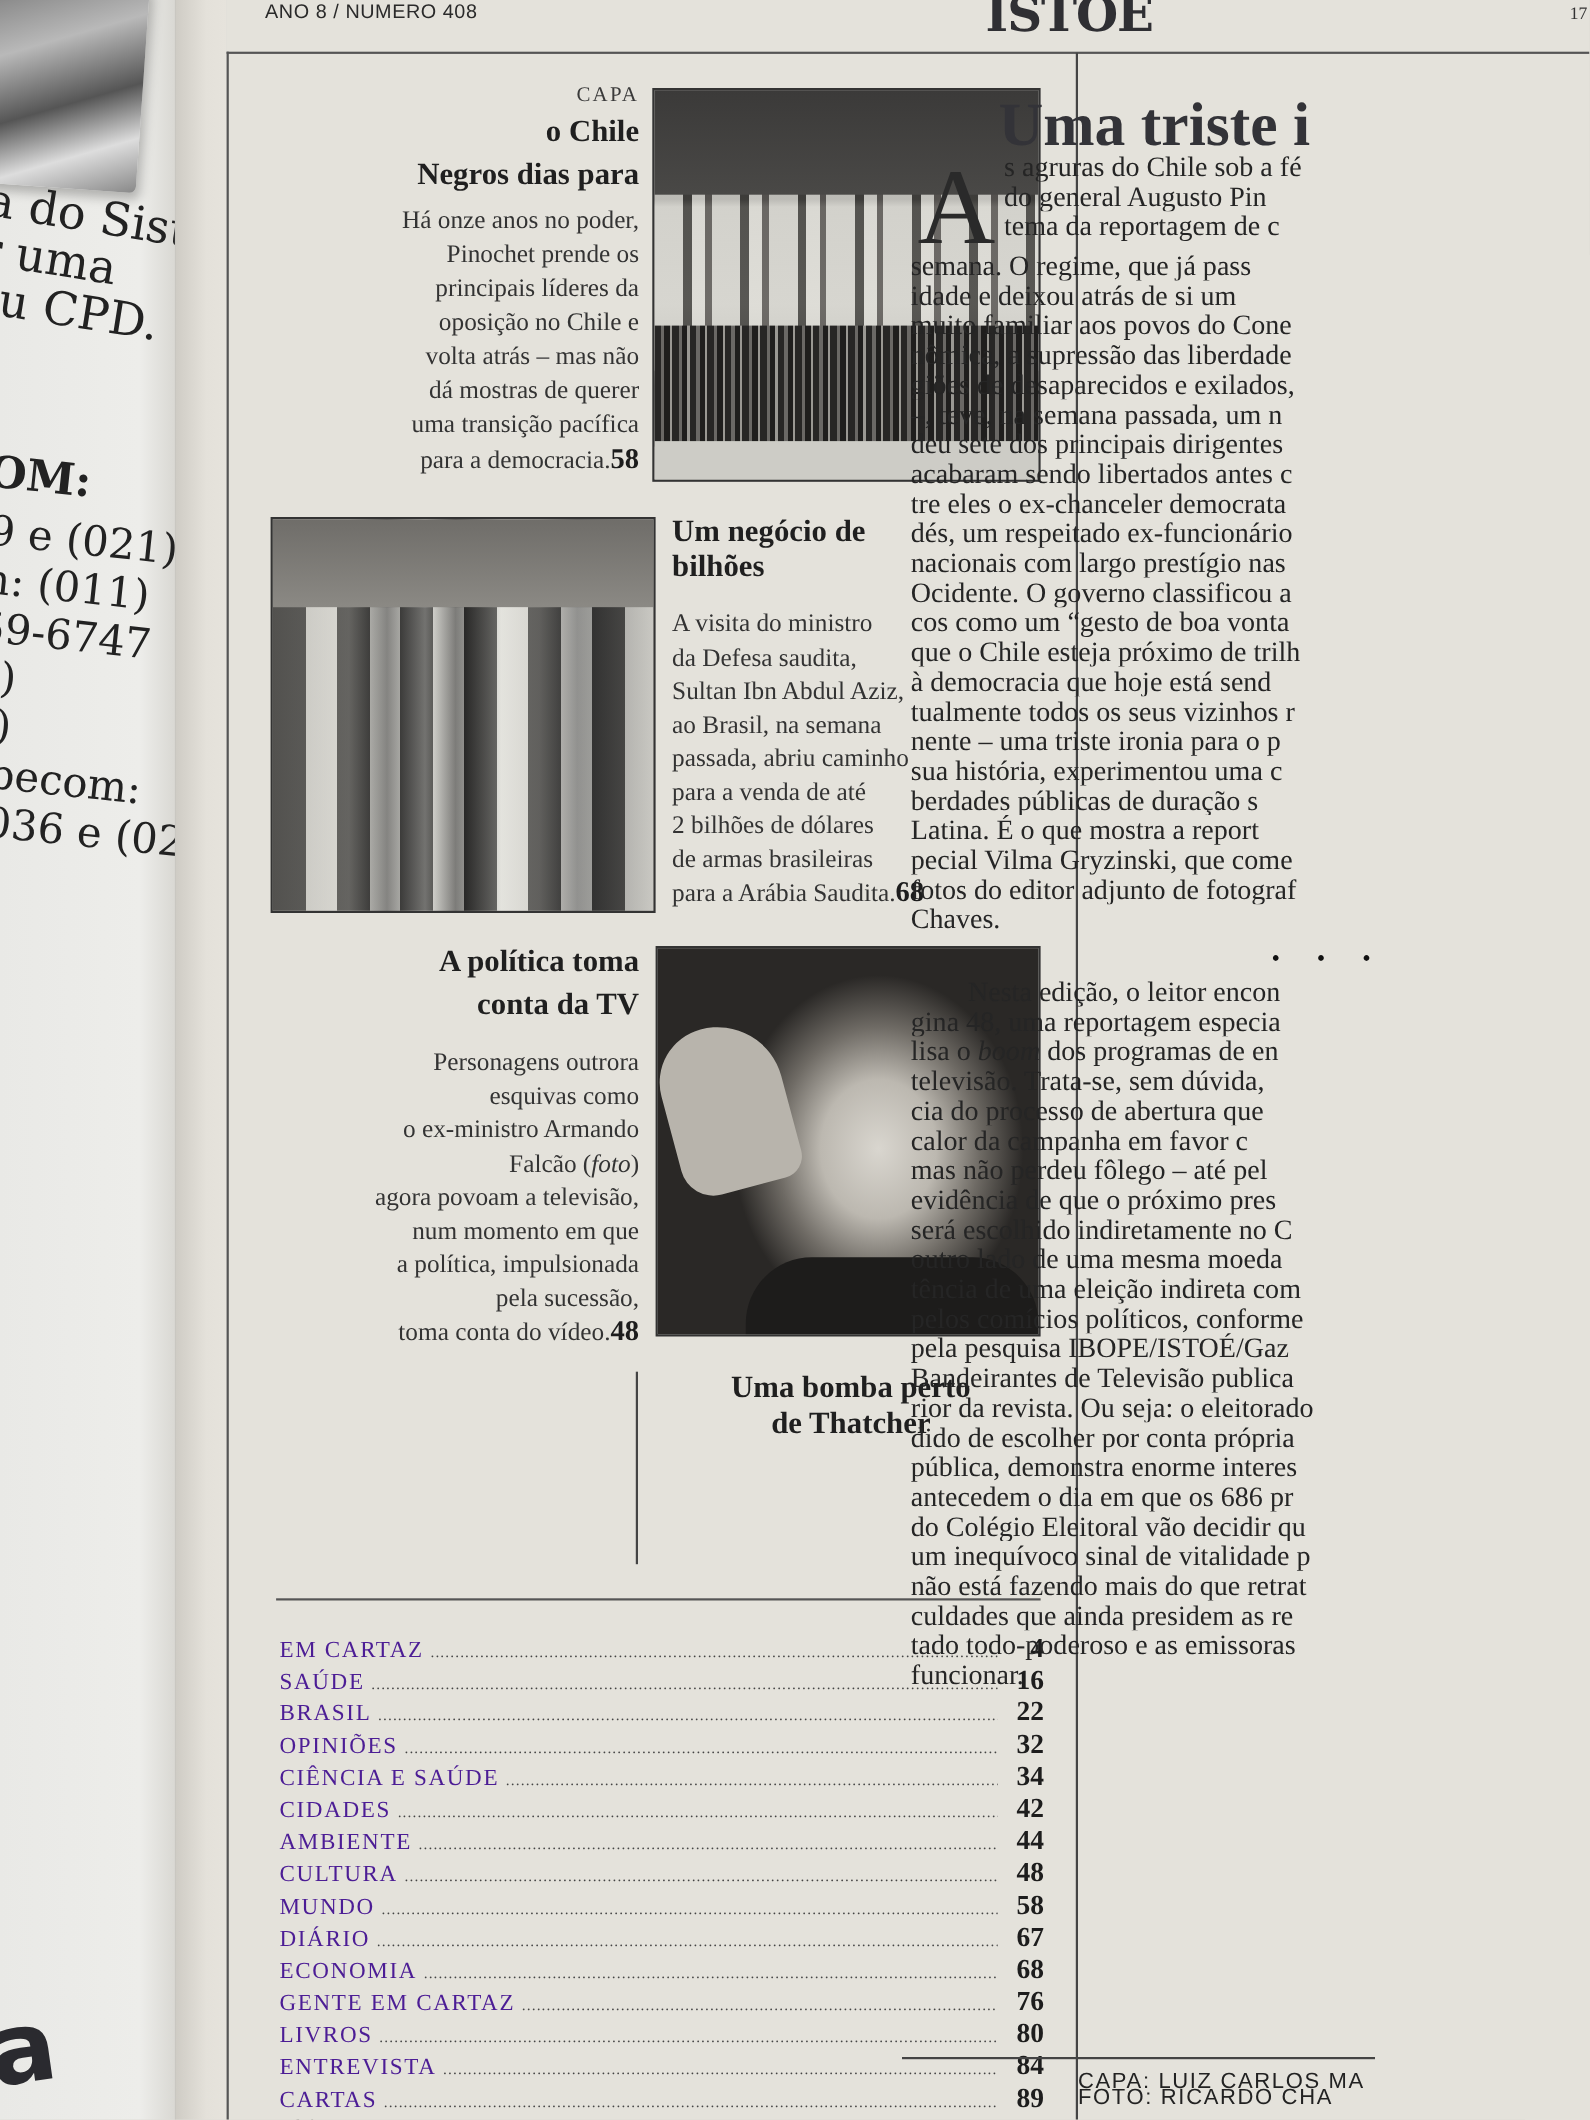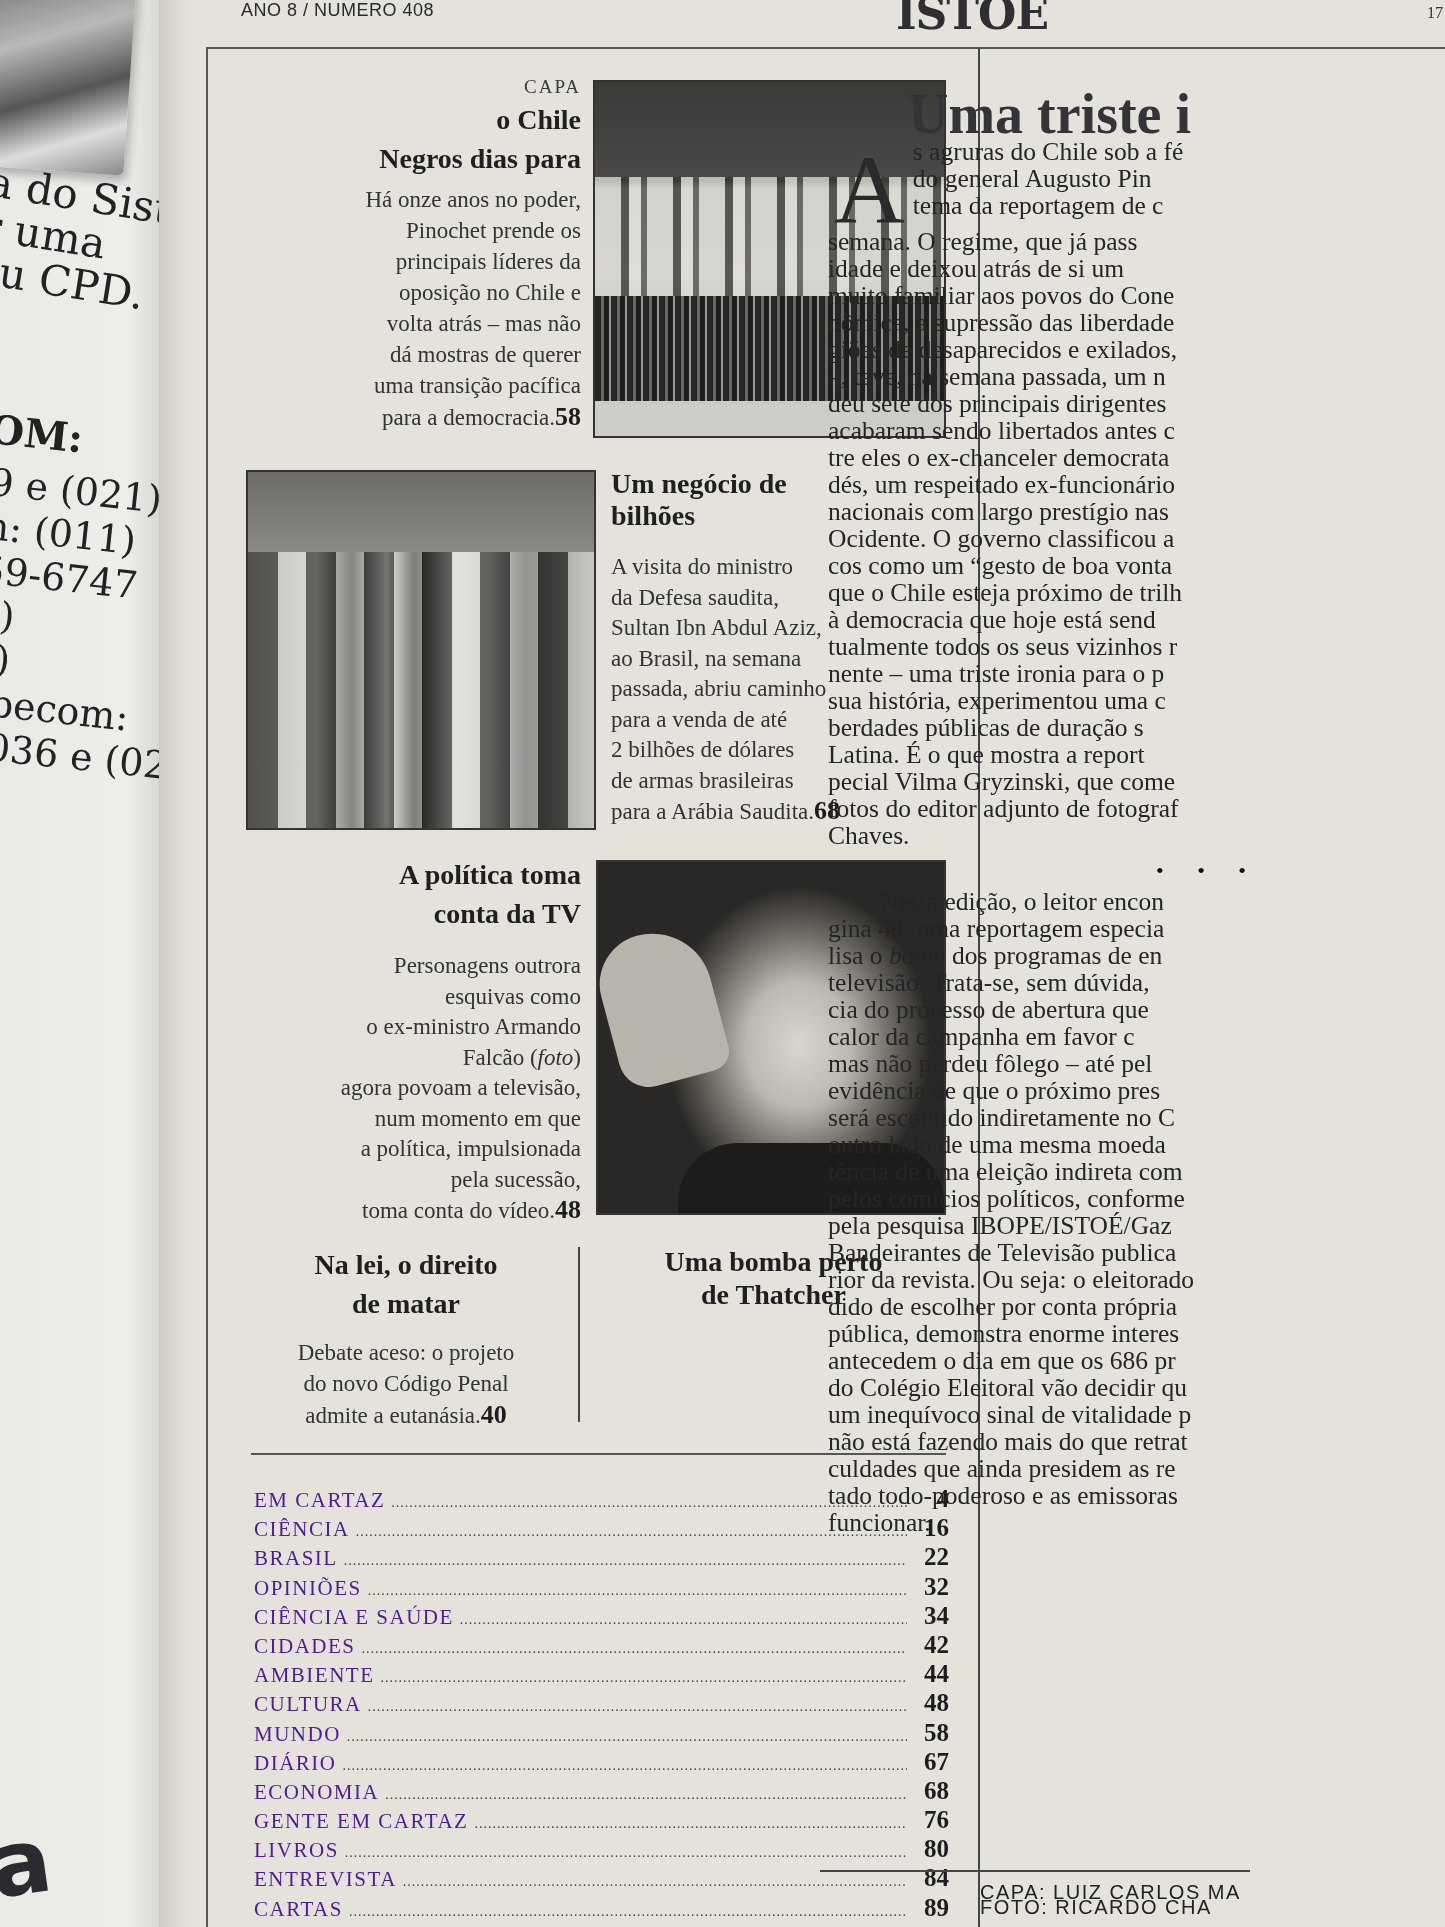--- a/index.html
+++ b/index.html
@@ -199,50 +199,39 @@
       <div>a política, impulsionada</div>
       <div>pela sucessão,</div>
       <div><span>toma conta do vídeo.</span><span class="pg">48</span></div>
     </div>
   </div>
   <div class="photo ph-portrait">
     <div class="portrait-hand"></div>
     <div class="portrait-coat"></div>
   </div>
 
-  <div class="story center" style="left:40px; top:1245px; width:320px;">
-    <div class="headline" style="line-height:39px;">
-      <div>Na lei, o direito</div>
-      <div>de matar</div>
-    </div>
-    <div class="deck" style="margin-top:14px; line-height:31px;">
-      <div>Debate aceso: o projeto</div>
-      <div>do novo Código Penal</div>
-      <div><span>admite a eutanásia.</span><span class="pg">40</span></div>
-    </div>
-  </div>
   <div class="mid-rule"></div>
 
   <div class="story center" style="left:395px; top:1245px; width:345px;">
     <div class="headline" style="line-height:33px;">
       <div>Uma bomba perto</div>
       <div>de Thatcher</div>
     </div>
   </div>
 
   <div class="toc-rule"></div>
 
   <div class="toc">
     <div class="toc-row">
         <span class="toc-label">EM CARTAZ</span>
         <span class="toc-dots"></span>
         <span class="toc-page">4</span>
       </div>
     <div class="toc-row">
-        <span class="toc-label">CIÊNCIA</span>
+        <span class="toc-label">SAÚDE</span>
         <span class="toc-dots"></span>
         <span class="toc-page">16</span>
       </div>
     <div class="toc-row">
         <span class="toc-label">BRASIL</span>
         <span class="toc-dots"></span>
         <span class="toc-page">22</span>
       </div>
     <div class="toc-row">
         <span class="toc-label">OPINIÕES</span>

